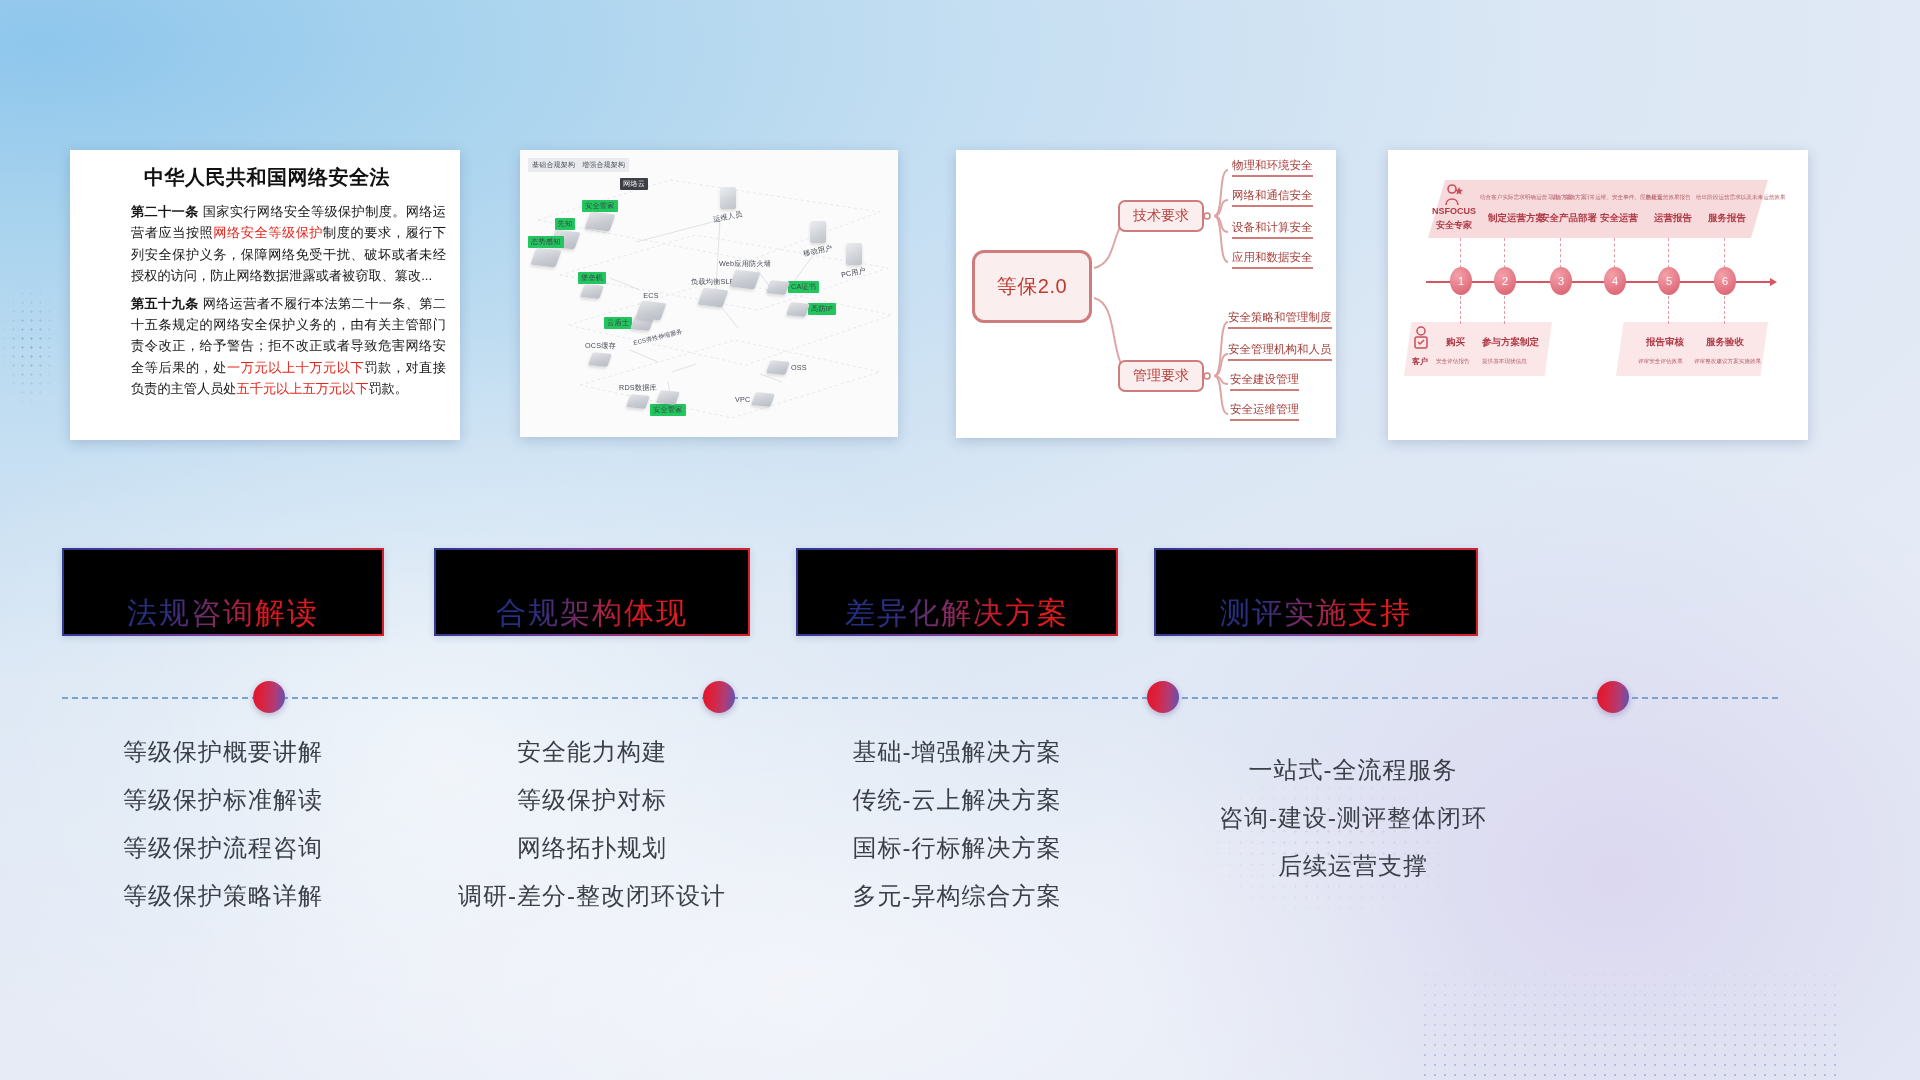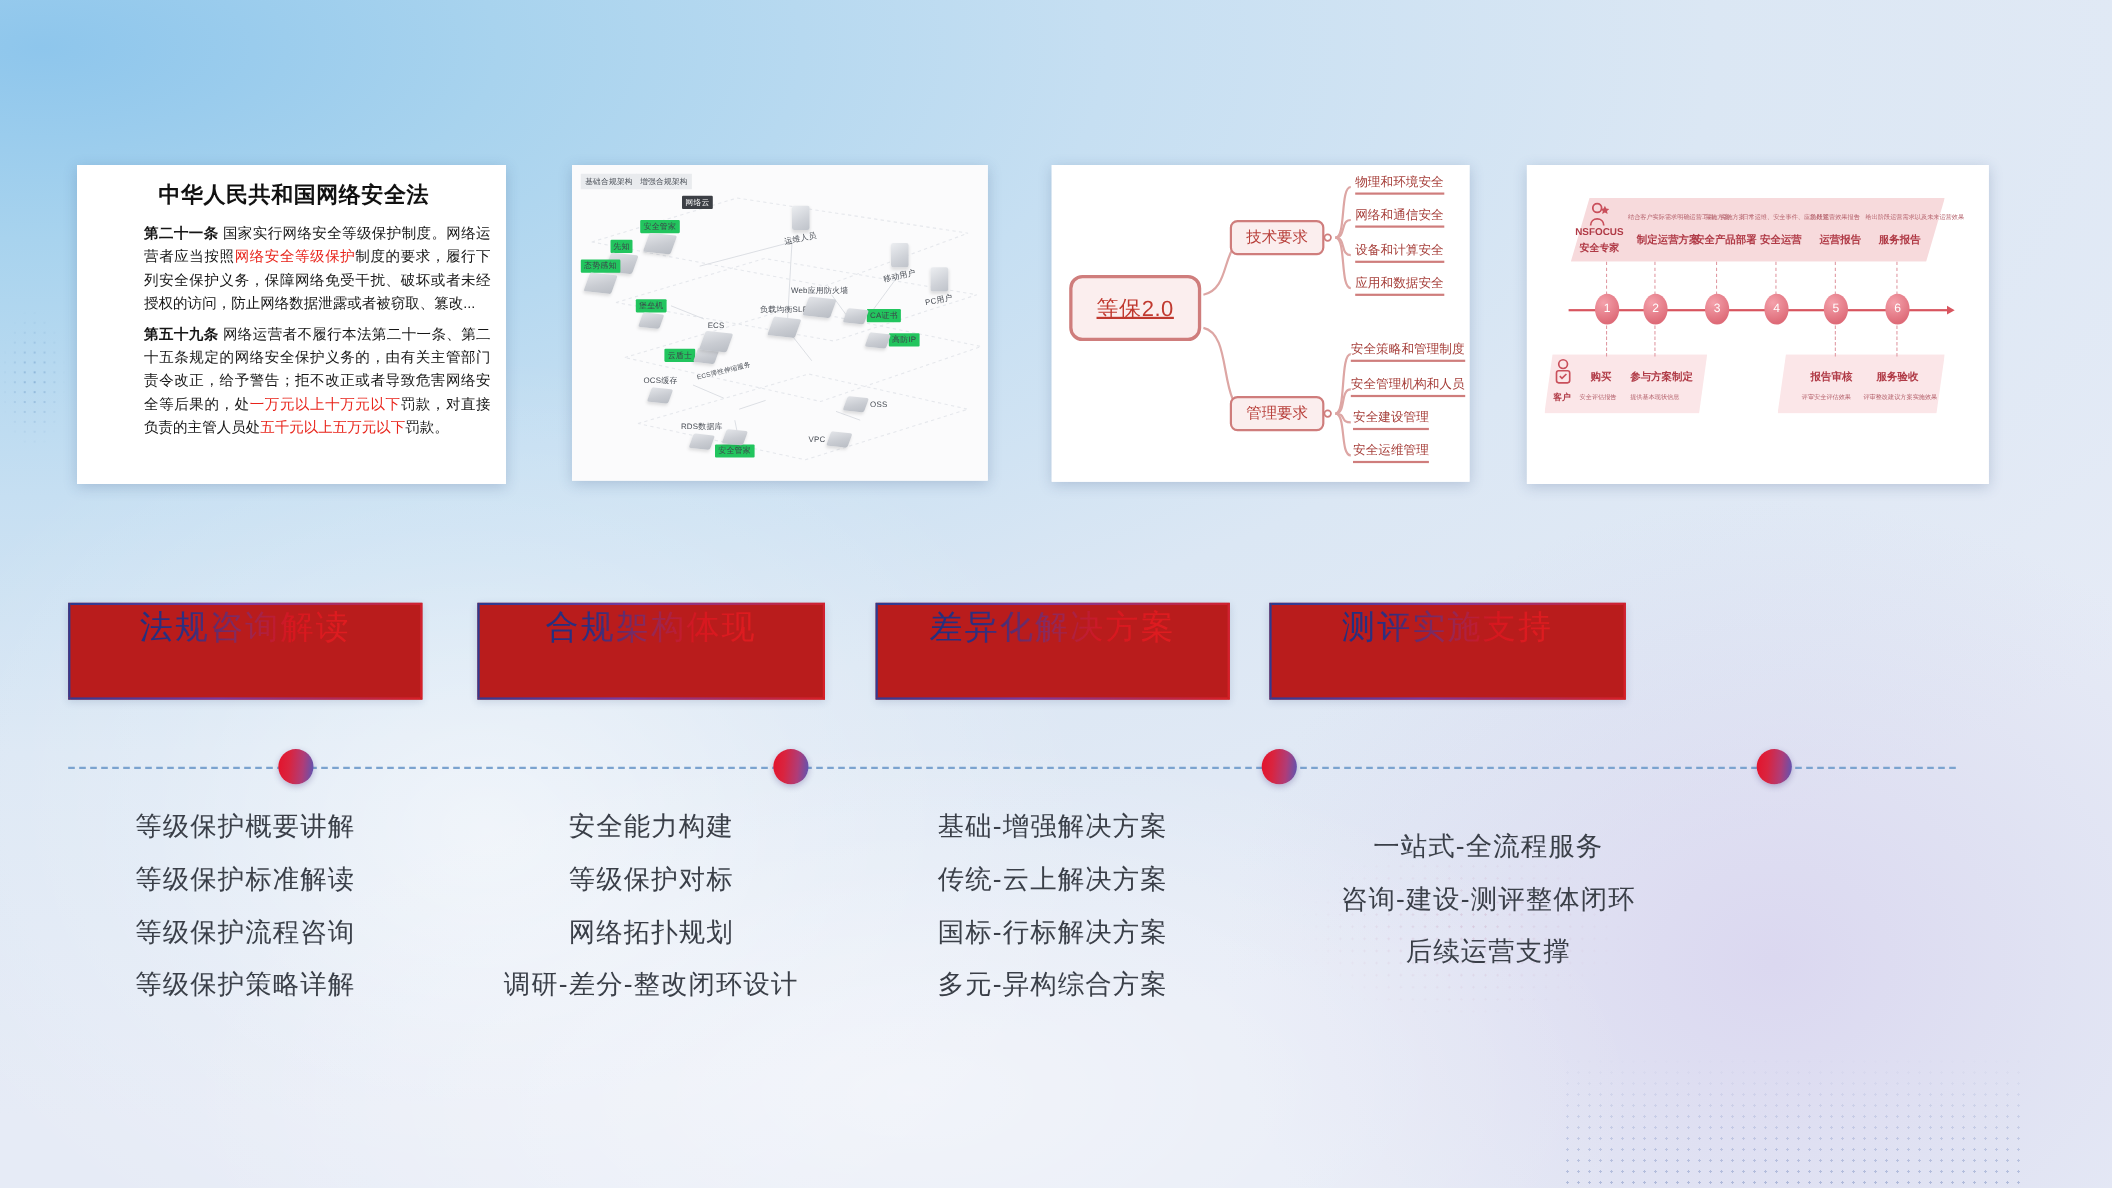--- a/index.html
+++ b/index.html
@@ -101,24 +101,24 @@
   .cube.small { width: 20px; height: 13px; }
   .server {
     width: 16px; height: 22px; margin-top: 1px;
     background: linear-gradient(150deg, #eceef1 0%, #cfd2d8 60%, #bfc3ca 100%);
     border-radius: 2px; box-shadow: 0 2px 3px rgba(0,0,0,.12);
   }
 
   
   .mind { position: absolute; inset: 0; background: #fff; }
   .mm-root {
-    position: absolute; left: 16px; top: 100px; width: 120px; height: 60px;
+    position: absolute; left: 16px; top: 100px; width: 120px; height: 73px;
     border: 3px solid #cf7d7c; border-radius: 12px; background: #fbeeee;
     display: flex; align-items: center; justify-content: center;
-    font-size: 20px; color: #c0392f; letter-spacing: .5px; text-decoration: underline;
+    font-size: 20px; color: #c0392f; letter-spacing: .5px;
   }
   .mm-branch {
     position: absolute; width: 86px; height: 32px;
     border: 2px solid #cf7d7c; border-radius: 7px; background: #fbeeee;
     display: flex; align-items: center; justify-content: center;
     font-size: 14px; color: #b8403b;
   }
   .mm-leaf {
     position: absolute; font-size: 11.5px; color: #a63f3a;
     padding-bottom: 2px; border-bottom: 2px solid #cf7d7c; white-space: nowrap;
@@ -144,23 +144,23 @@
     position: absolute; width: 0; height: 0;
     border-top: 4px solid transparent; border-bottom: 4px solid transparent;
     border-left: 7px solid #d8555f;
   }
   .tl4-person { position: absolute; color: #c94f5b; }
 
   
   #headline-row { position: absolute; left: 0; top: 548px; width: 1920px; height: 90px; }
   .headline-box {
     position: absolute; height: 88px;
-    background: #b91c1c;
+    background: #000000;
     border: 2px solid; border-image: linear-gradient(100deg, #2b3a8f 0%, #7b3aa0 45%, #d81f26 100%) 1;
-    display: flex; align-items: flex-start; justify-content: center;
+    display: flex; align-items: flex-end; justify-content: center;
     box-shadow: 0 2px 7px rgba(40,60,110,.16);
   }
   .headline-text {
     font-size: 30px; letter-spacing: 2px; font-weight: 500;
     background: linear-gradient(100deg, #21307f 0%, #2d2f80 22%, #8a2a5e 48%, #d6171f 70%, #e01d20 100%);
     -webkit-background-clip: text; background-clip: text;
     -webkit-text-fill-color: transparent; color: transparent;
   }
   #hb-1 { left: 62px;   width: 322px; }
   #hb-2 { left: 434px;  width: 316px; }

